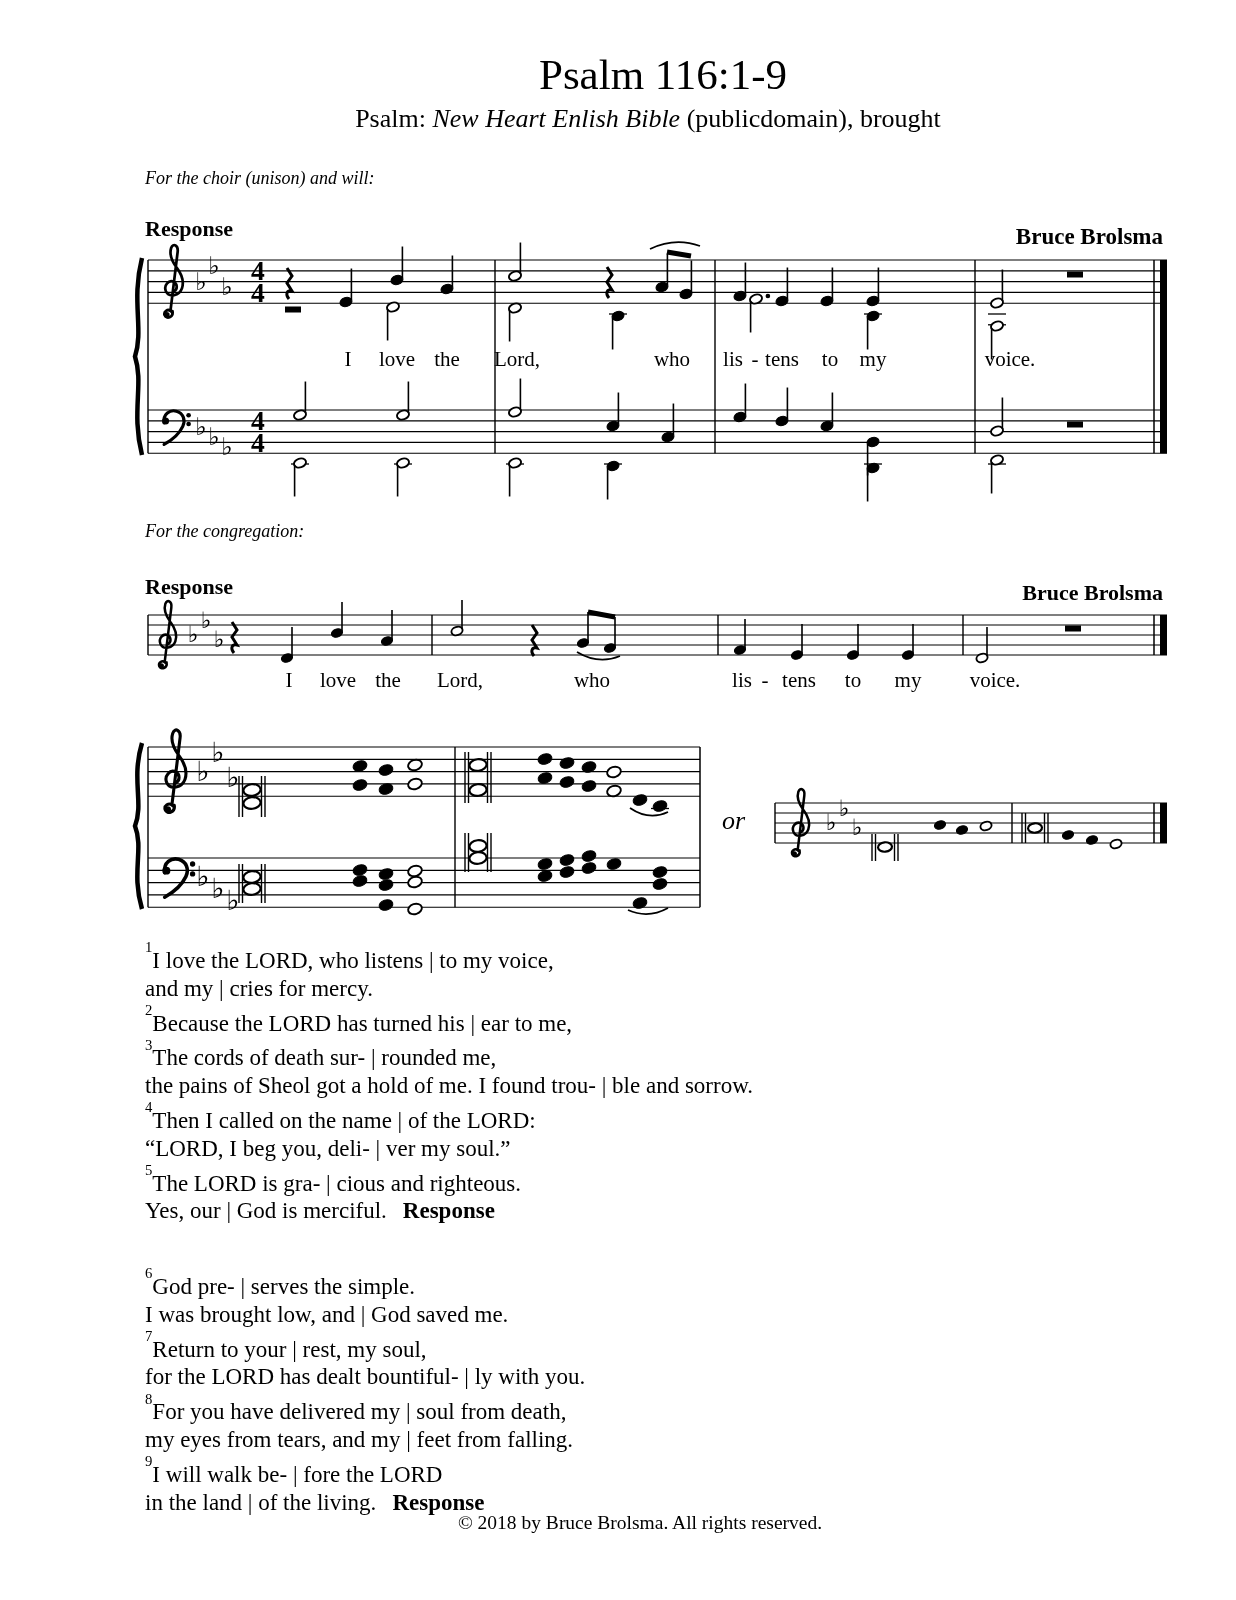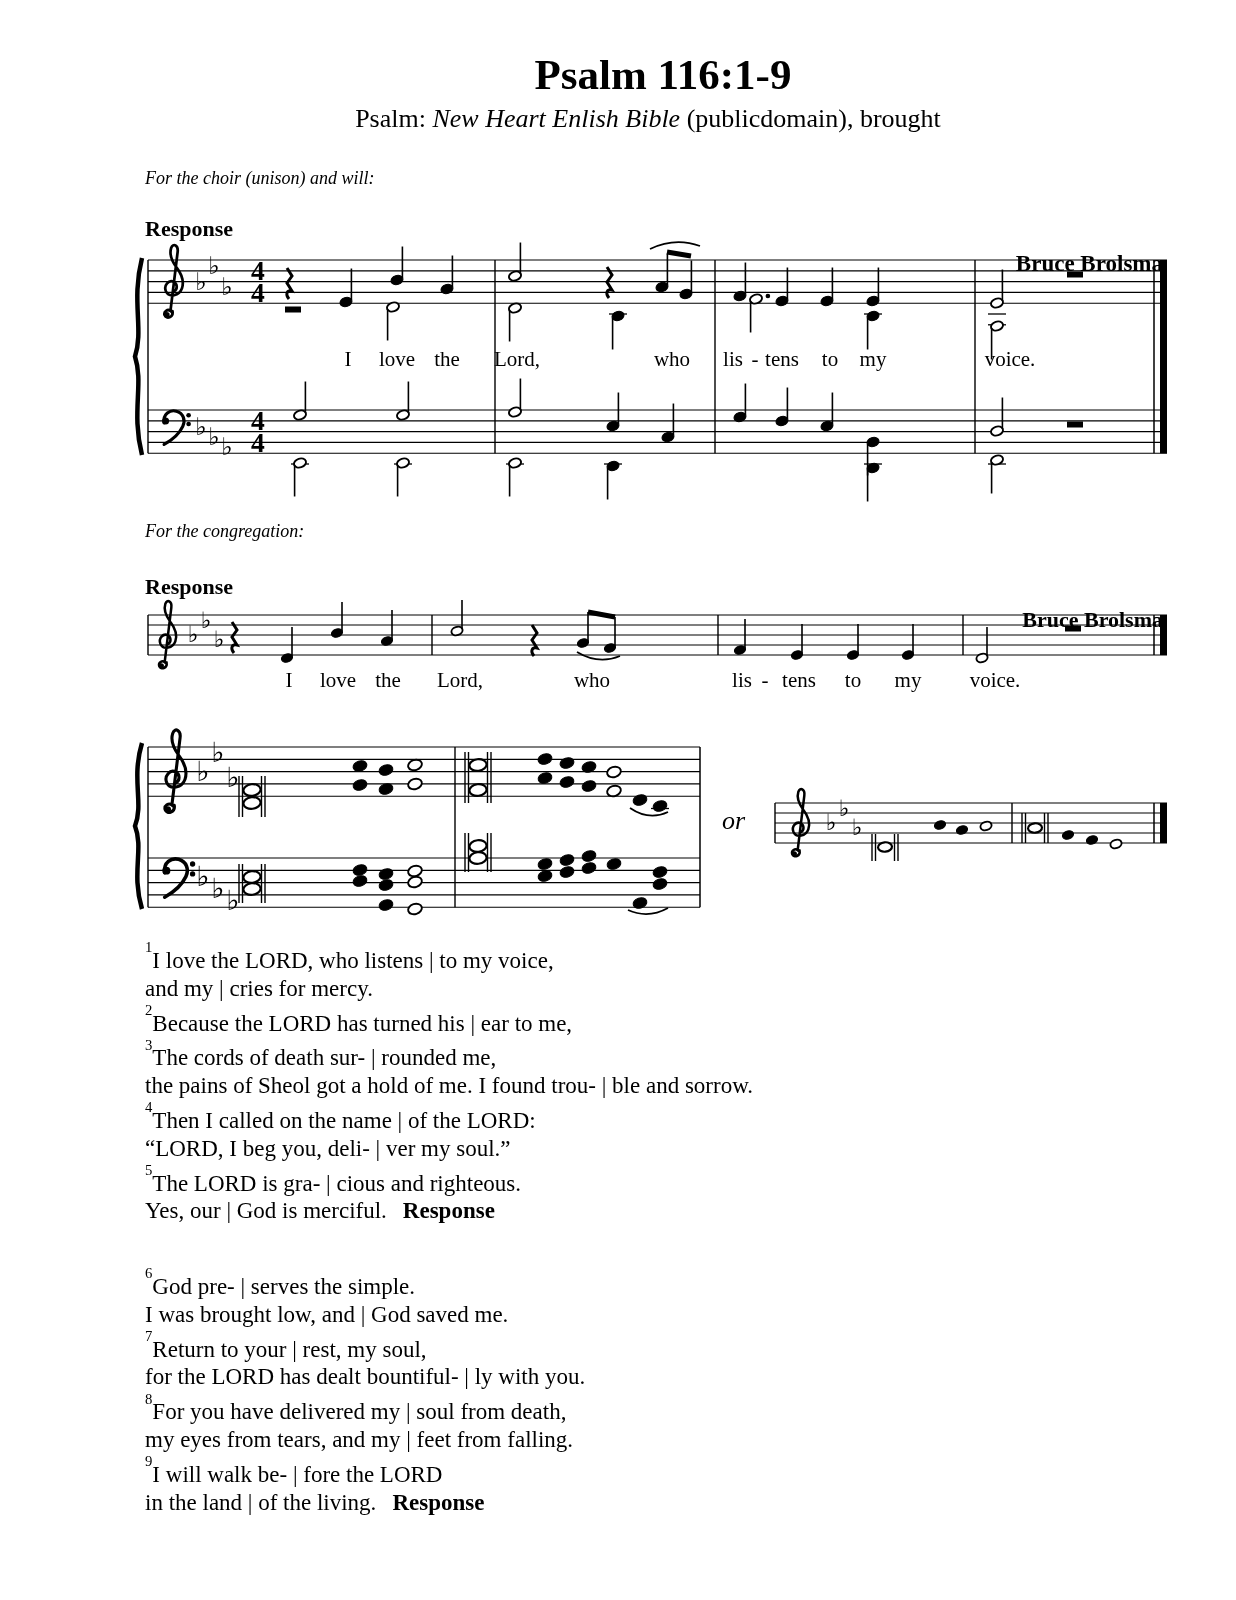--- a/index.html
+++ b/index.html
@@ -1,23 +1,23 @@
 <!DOCTYPE html>
 <html><head>
 <meta charset="utf-8">
 <style>
   html,body{margin:0;padding:0;background:#e8e8e8;}
   .page{position:relative;width:1236px;height:1600px;background:#ffffff;margin:0 auto;
         font-family:"Liberation Serif","DejaVu Serif",serif;color:#000;overflow:hidden;}
   .abs{position:absolute;white-space:nowrap;}
-  .title{top:50px;left:663px;transform:translateX(-50%);font-size:43px;font-weight:bold;}
+  .title{top:50px;left:663px;transform:translateX(-50%);font-size:43px;}
   .subtitle{top:104px;left:648px;transform:translateX(-50%);font-size:26px;}
   .direction{left:145px;font-size:18px;font-style:italic;}
   .resp{left:145px;font-size:22px;font-weight:bold;}
-  .composer{right:73px;font-size:23px;font-weight:bold;margin-top:27px;}
+  .composer{right:73px;font-size:23px;font-weight:bold;}
   .or-label{left:722px;top:806px;font-size:26px;font-style:italic;}
   .stanza{left:145px;font-size:23px;line-height:28px;width:980px;}
   .pline sup{font-size:64%;position:relative;top:-0.45em;}
   .pline b{margin-left:16px;}
   .footer{top:1512px;left:640px;transform:translateX(-50%);font-size:19.5px;}
   #music-canvas{position:absolute;left:0;top:0;}
   svg text{user-select:none;}
 </style>
 </head>
 <body>
@@ -556,13 +556,14 @@
       <div class="pline"><sup>6</sup>God pre- | serves the simple.</div>
       <div class="pline">I was brought low, and | God saved me.</div>
       <div class="pline"><sup>7</sup>Return to your | rest, my soul,</div>
       <div class="pline">for the LORD has dealt bountiful- | ly with you.</div>
       <div class="pline"><sup>8</sup>For you have delivered my | soul from death,</div>
       <div class="pline">my eyes from tears, and my | feet from falling.</div>
       <div class="pline"><sup>9</sup>I will walk be- | fore the LORD</div>
       <div class="pline">in the land | of the living.<b>Response</b></div>
     </div>
 
+  <div class="abs footer">© 2018 by Bruce Brolsma. All rights reserved.</div>
 </div>
 
 </body></html>

